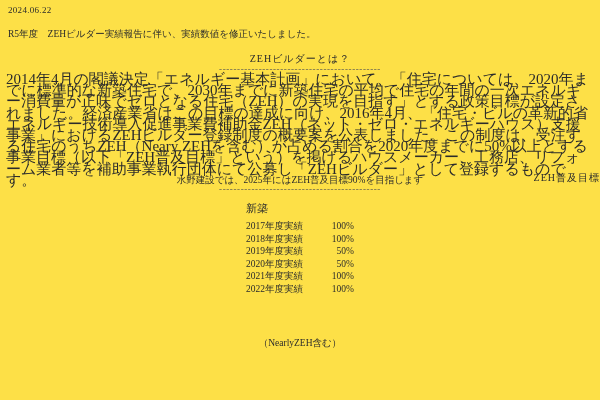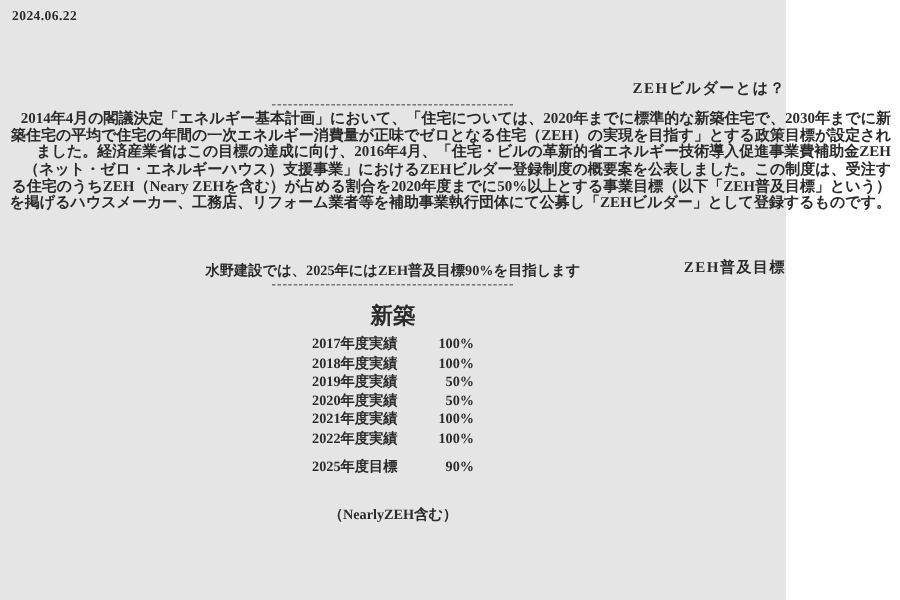--- a/index.html
+++ b/index.html
@@ -9,24 +9,23 @@
   }
   body {
     width: 600px;
     height: 400px;
     overflow: hidden;
     font-family: "Liberation Serif", "DejaVu Serif", serif;
     color: #2b2b2b;
   }
   .page {
     position: relative;
-    width: 524px;
+    width: 600px;
     height: 400px;
-    background: #e5e5e5;
-    font-weight: bold;
+    background: #fde047;
   }
   .date {
     position: absolute;
     top: 5px;
     left: 8px;
     font-size: 9px;
     letter-spacing: 0.3px;
   }
   .notice {
     position: absolute;
@@ -34,21 +33,21 @@
     left: 8px;
     right: 8px;
     font-size: 9.5px;
     text-align: left;
   }
   .sec1-title {
     position: absolute;
     top: 52px;
     left: 0;
     right: 0;
-    text-align: right;
+    text-align: center;
     font-size: 10px;
     letter-spacing: 1px;
   }
   .divider1 {
     position: absolute;
     top: 64px;
     left: 0;
     right: 0;
     text-align: center;
     font-size: 9px;
@@ -65,23 +64,23 @@
     font-size: 9px;
     color: #555;
     letter-spacing: 0.6px;
     white-space: nowrap;
   }
   .para {
     position: absolute;
     top: 74px;
     left: 6px;
     width: 588px;
-    font-size: 10px;
+    font-size: 15px;
     line-height: 11.2px;
-    text-align: right;
+    text-align: left;
   }
   .goal {
     position: absolute;
     top: 139px;
     left: 0;
     right: 0;
     text-align: center;
     font-size: 9.5px;
     margin-top: 35px;
   }
@@ -100,22 +99,22 @@
     left: 0;
     right: 0;
     display: flex;
     flex-direction: column;
     align-items: center;
   }
   .zeh-table {
     width: 108px;
   }
   .col-header {
-    text-align: center;
-    font-size: 15px;
+    text-align: left;
+    font-size: 11px;
     margin-bottom: 4px;
   }
   .t-row {
     display: flex;
     justify-content: space-between;
     font-size: 9.5px;
     height: 12.6px;
     line-height: 12.6px;
   }
   .t-row .label {
@@ -138,20 +137,21 @@
     font-size: 9.5px;
   }
 </style>
 </head>
 <body>
 
 <div class="page">
 
   <div class="date">2024.06.22</div>
 
+  <div class="notice">R5年度　ZEHビルダー実績報告に伴い、実績数値を修正いたしました。</div>
 
   <div class="sec1-title">ZEHビルダーとは？</div>
 
   <div class="divider1">---------------------------------------------</div>
 
   <div class="para">2014年4月の閣議決定「エネルギー基本計画」において、「住宅については、2020年までに標準的な新築住宅で、2030年までに新築住宅の平均で住宅の年間の一次エネルギー消費量が正味でゼロとなる住宅（ZEH）の実現を目指す」とする政策目標が設定されました。経済産業省はこの目標の達成に向け、2016年4月、「住宅・ビルの革新的省エネルギー技術導入促進事業費補助金ZEH（ネット・ゼロ・エネルギーハウス）支援事業」におけるZEHビルダー登録制度の概要案を公表しました。この制度は、受注する住宅のうちZEH（Neary ZEHを含む）が占める割合を2020年度までに50%以上とする事業目標（以下「ZEH普及目標」という）を掲げるハウスメーカー、工務店、リフォーム業者等を補助事業執行団体にて公募し「ZEHビルダー」として登録するものです。</div>
 
   <div class="goal">水野建設では、2025年にはZEH普及目標90%を目指します</div>
 
   <div class="sec2-title">ZEH普及目標</div>
@@ -182,22 +182,18 @@
         <span class="label">2021年度実績</span>
         <span class="value">100%</span>
       </div>
       <div class="t-row">
         <span class="label">2022年度実績</span>
         <span class="value">100%</span>
       </div>
 
       <div class="row-gap"></div>
 
-      <div class="t-row">
-        <span class="label">2025年度目標</span>
-        <span class="value">90%</span>
-      </div>
     </div>
   </div>
 
   <div class="footnote">（NearlyZEH含む）</div>
 
 </div>
 
 </body></html>

